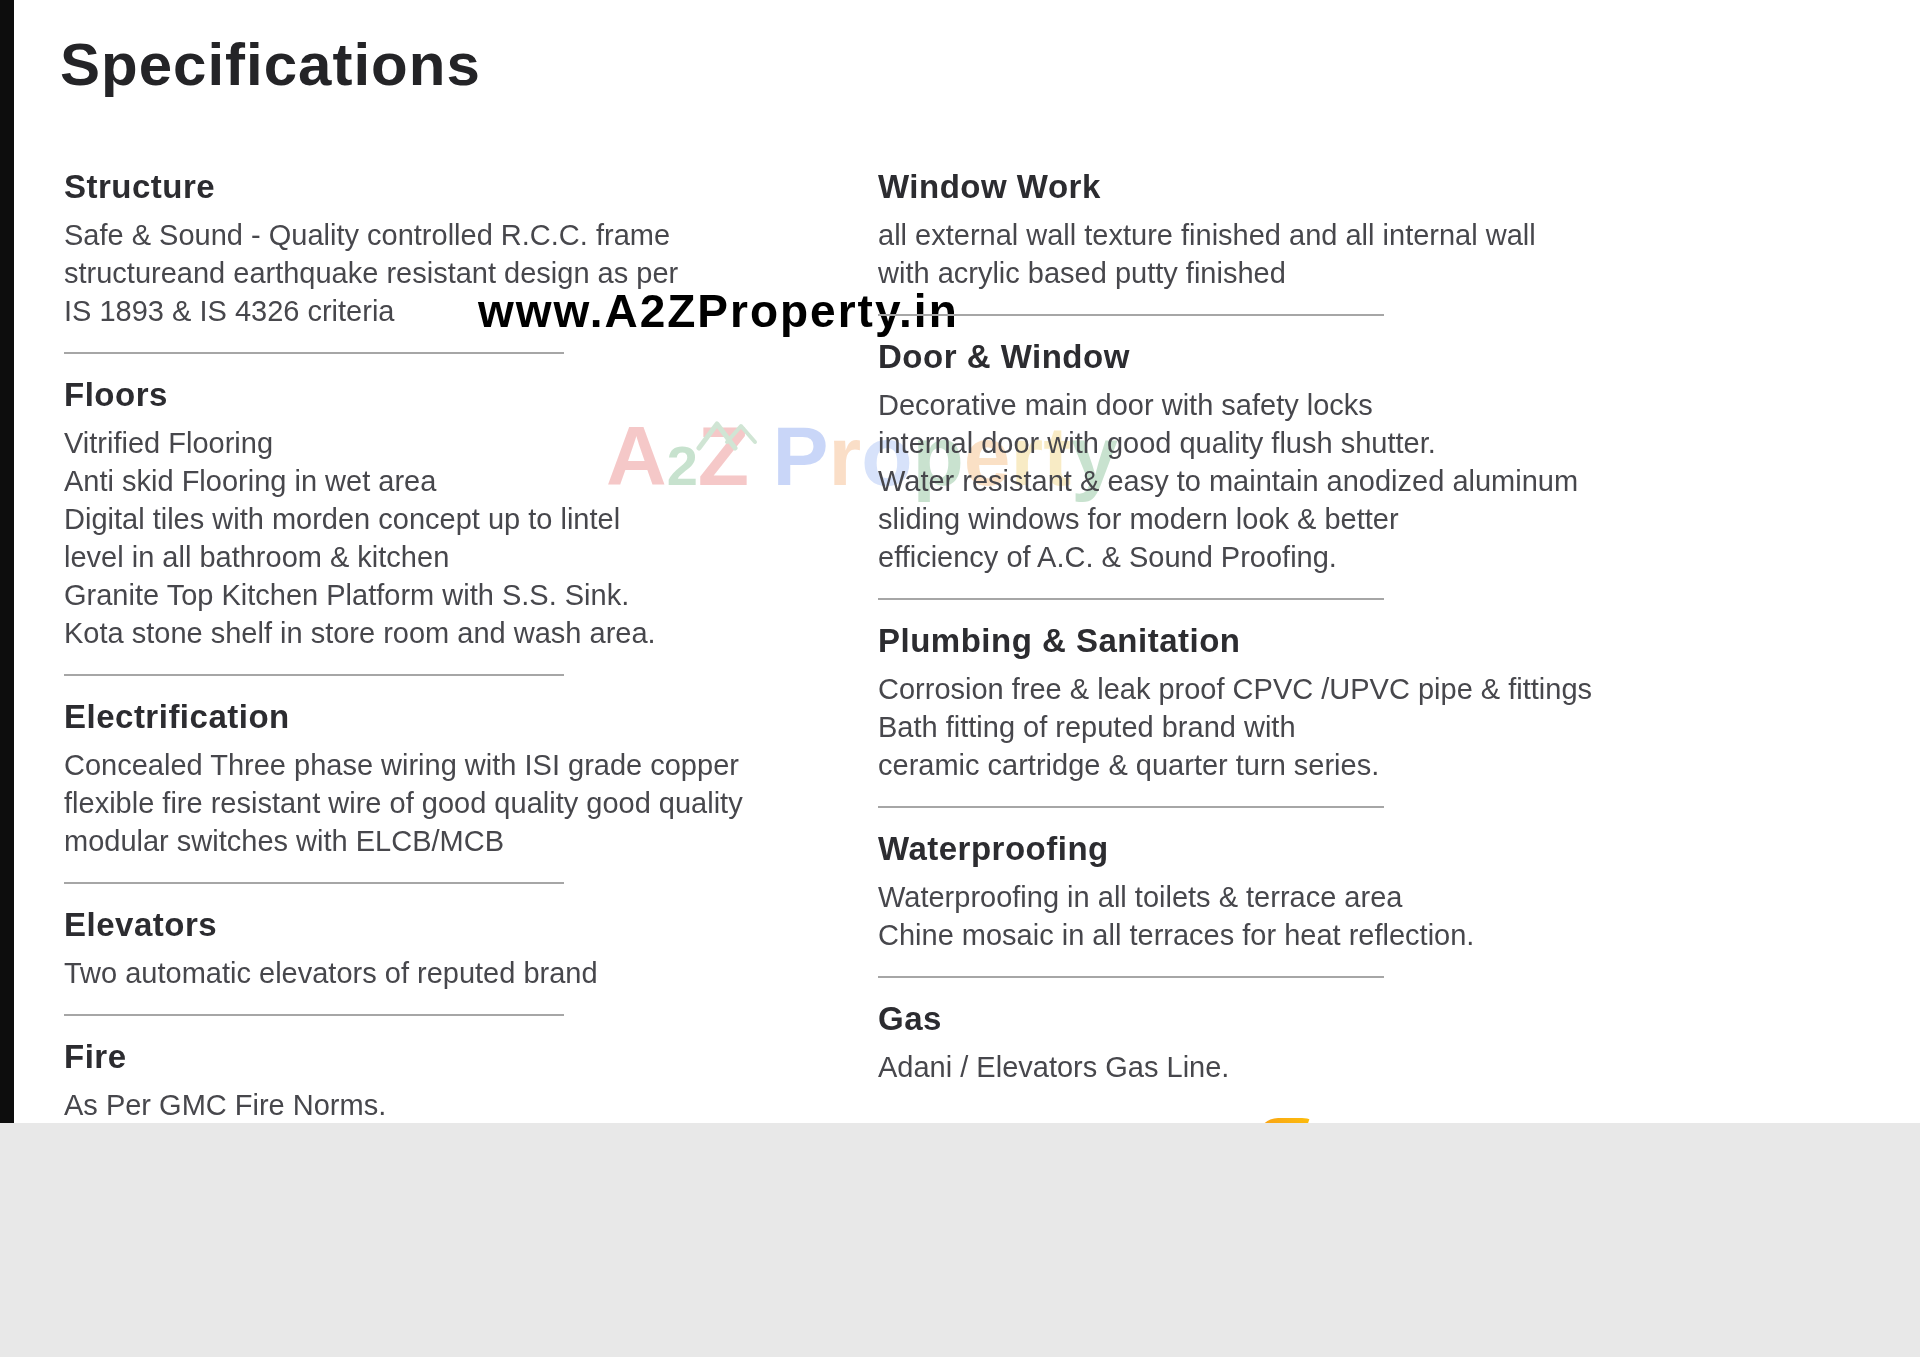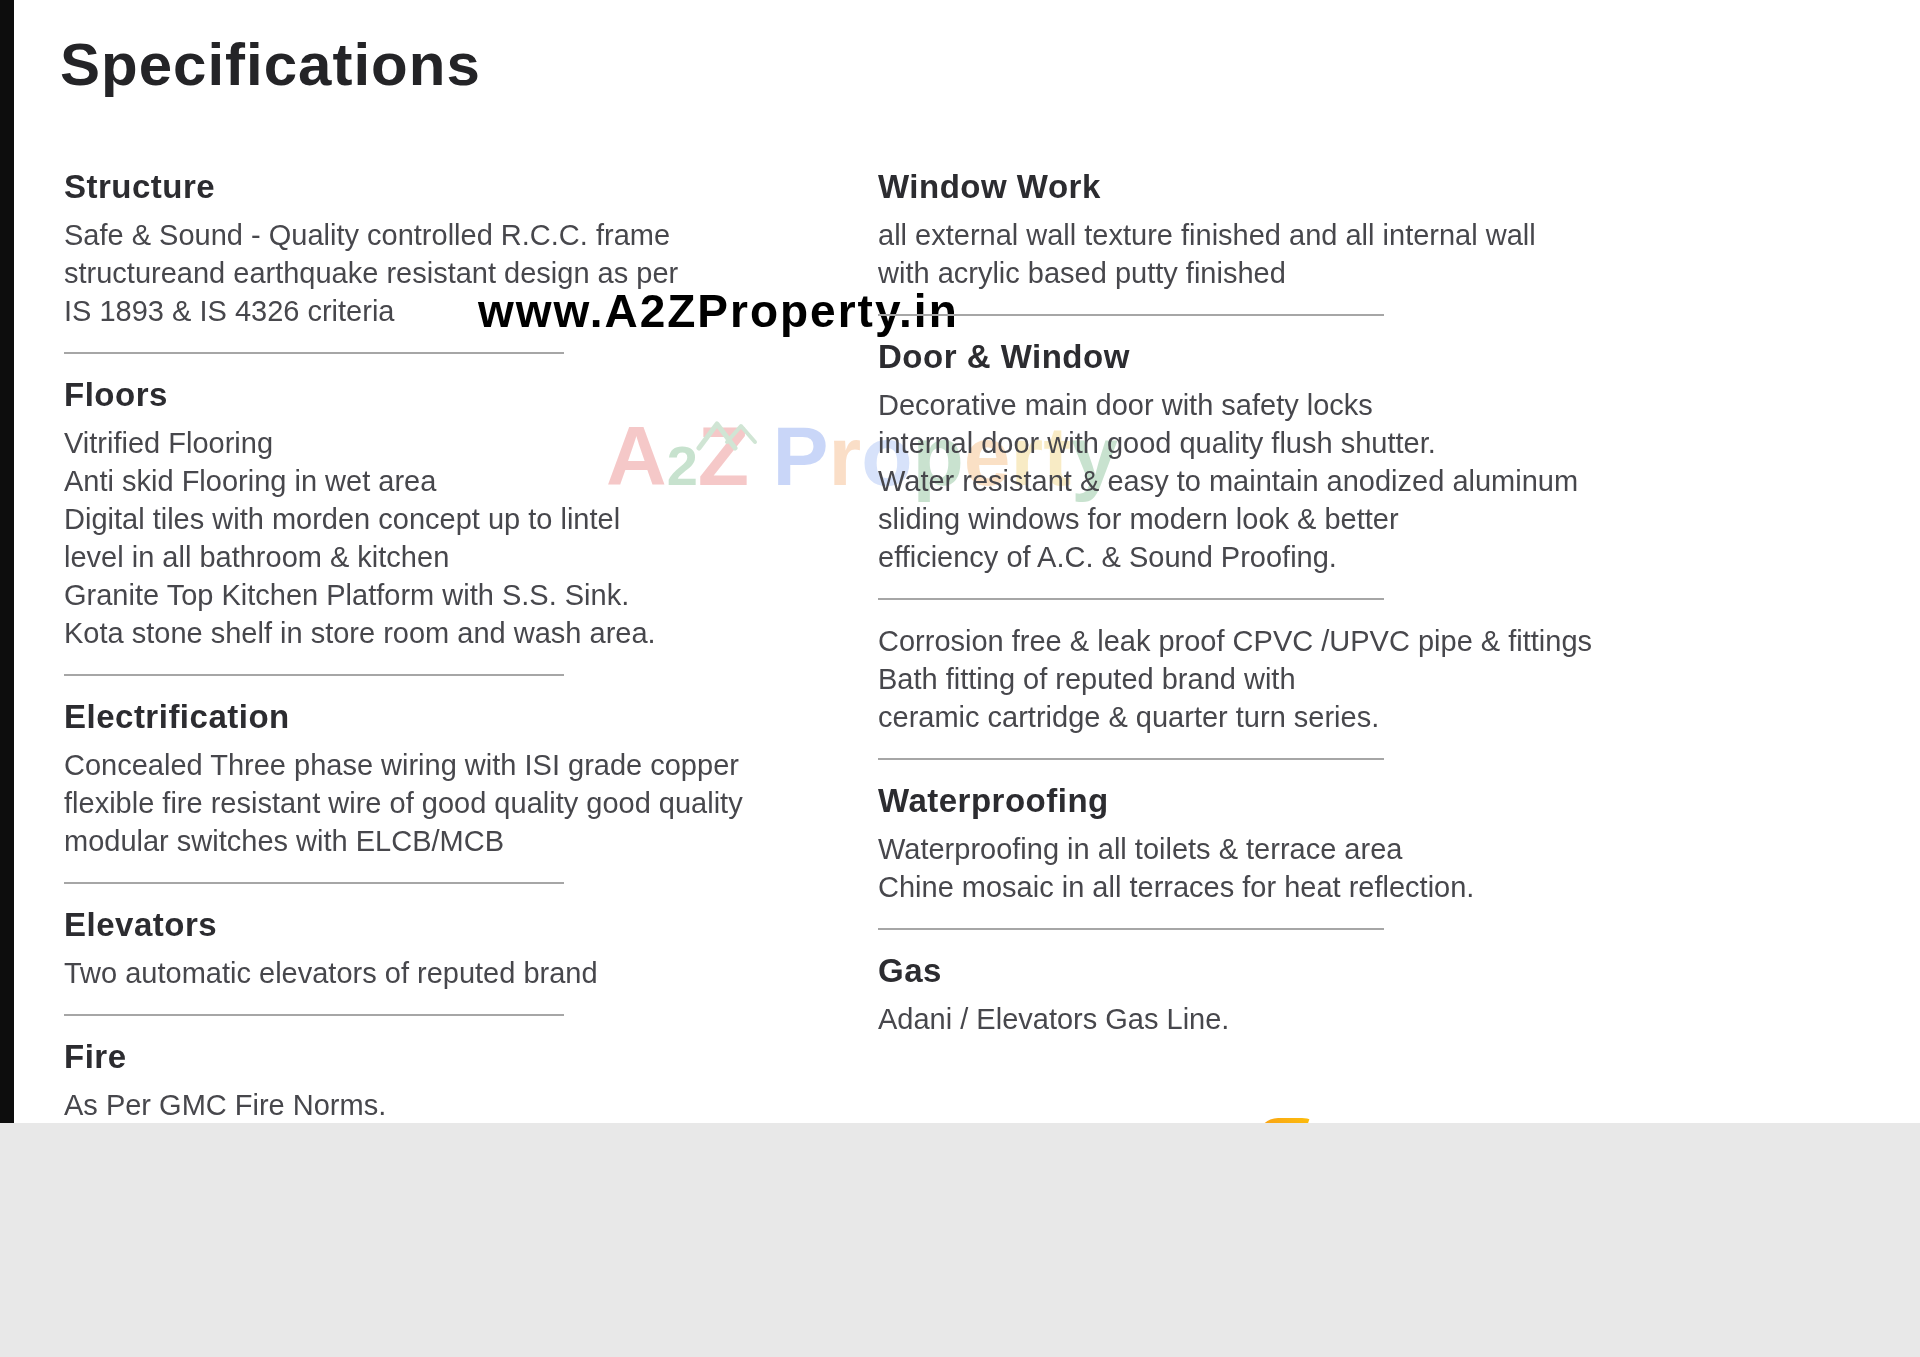--- a/index.html
+++ b/index.html
@@ -146,20 +146,21 @@
     <div class="section">
       <h2>Door &amp; Window</h2>
       <p class="body">Decorative main door with safety locks
 internal door with good quality flush shutter.
 Water resistant &amp; easy to maintain anodized aluminum
 sliding windows for modern look &amp; better
 efficiency of A.C. &amp; Sound Proofing.</p>
     </div>
     <hr class="divider">
     <div class="section">
+      <h2>Plumbing  &amp; Sanitation</h2>
       <p class="body">Corrosion free &amp; leak proof CPVC /UPVC pipe &amp; fittings
 Bath fitting of reputed brand with
 ceramic cartridge &amp; quarter turn series.</p>
     </div>
     <hr class="divider">
     <div class="section">
       <h2>Waterproofing</h2>
       <p class="body">Waterproofing in all toilets &amp; terrace area
 Chine mosaic in all terraces for heat reflection.</p>
     </div>

